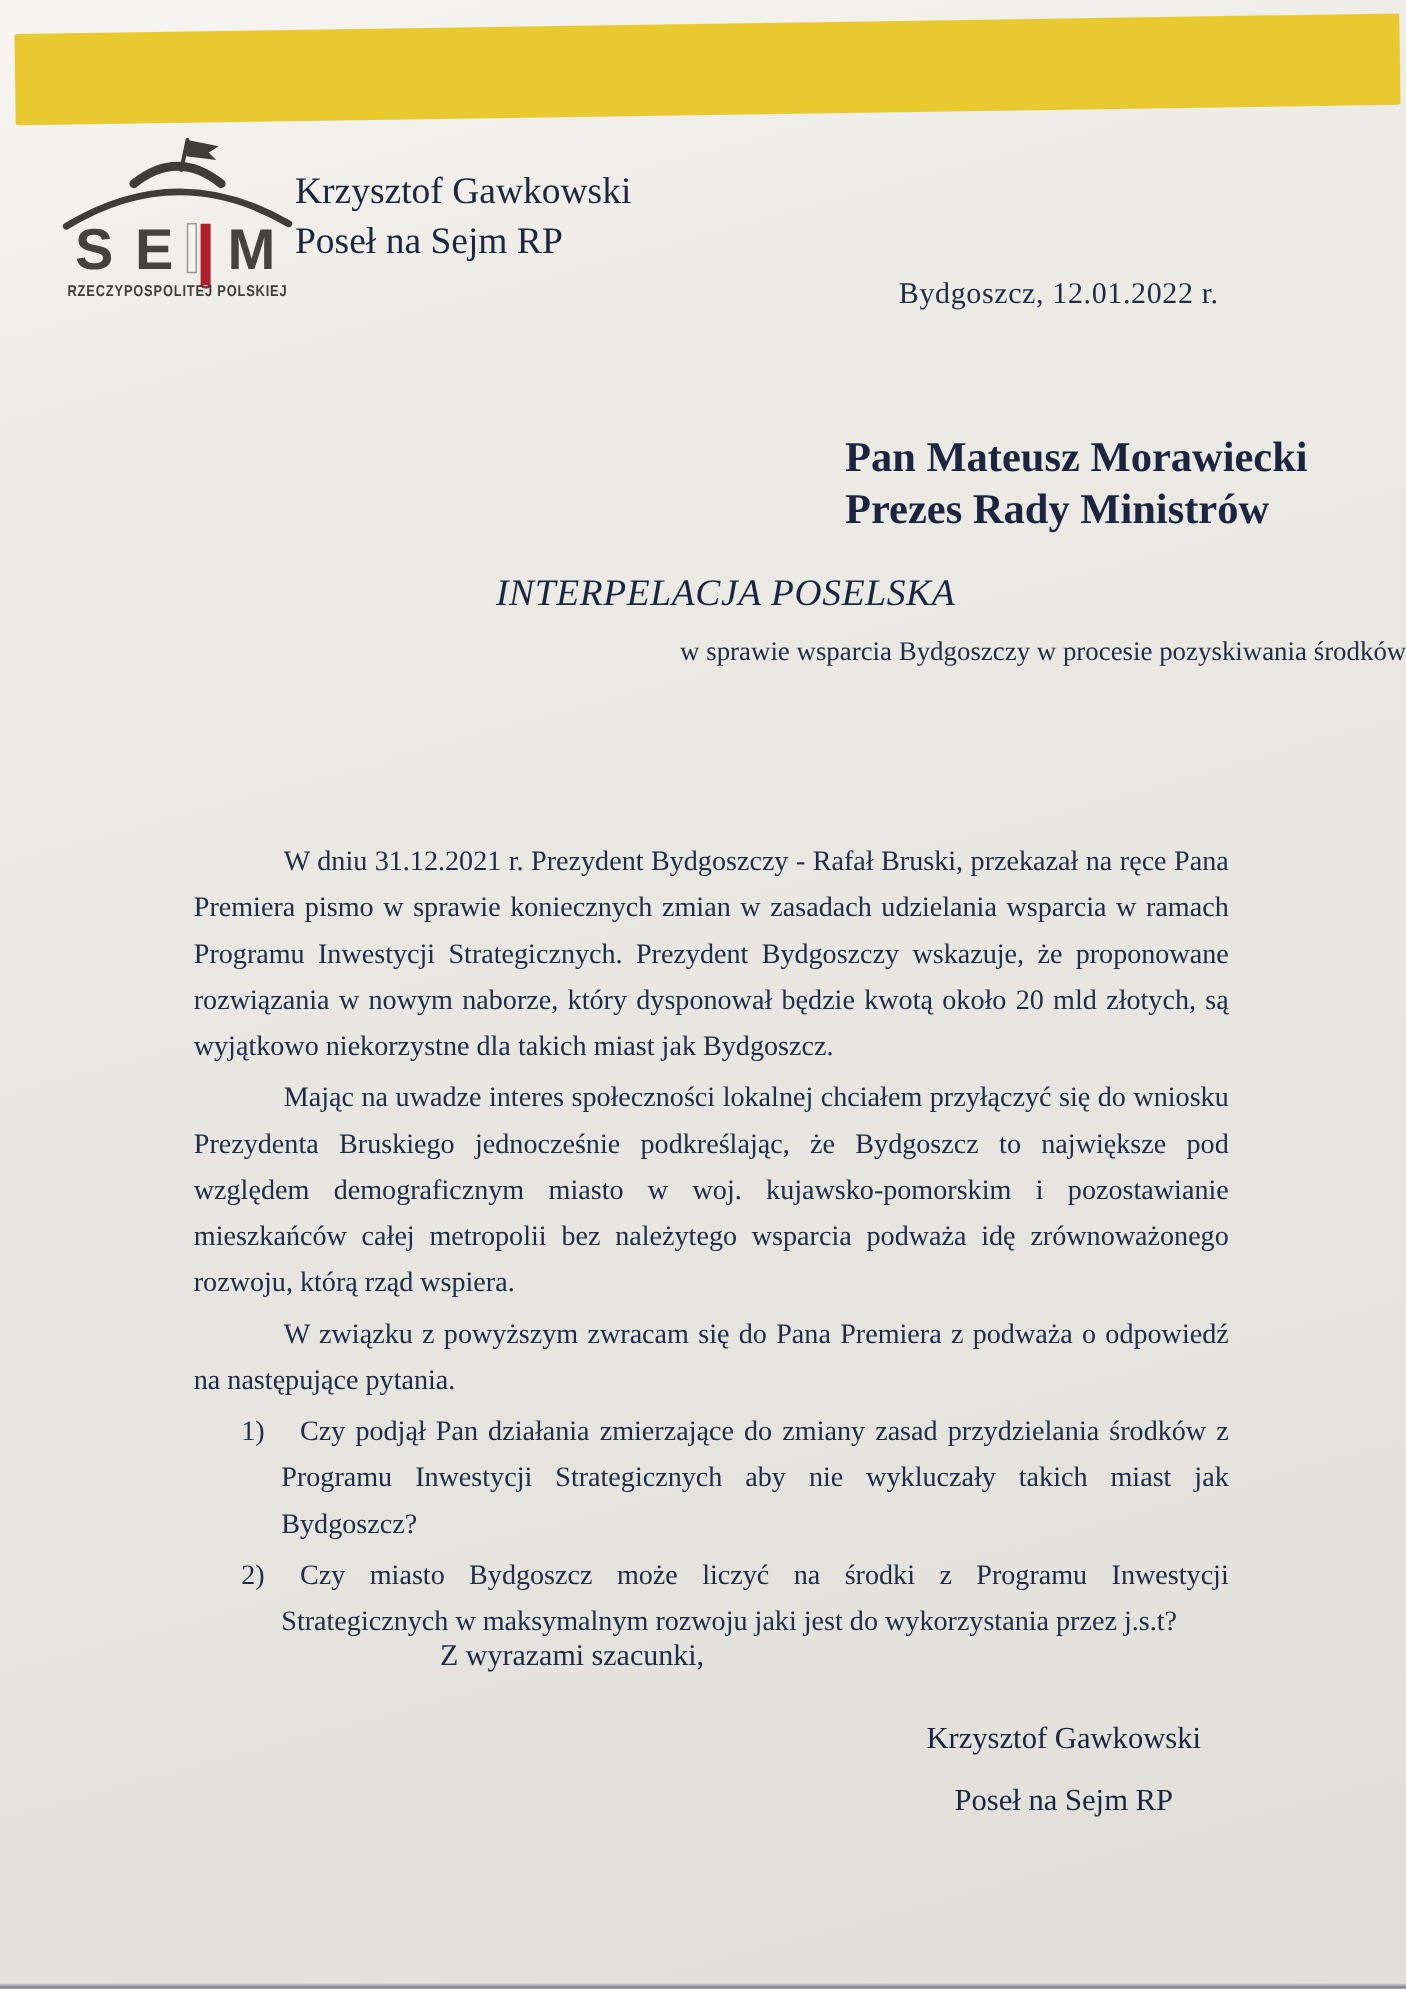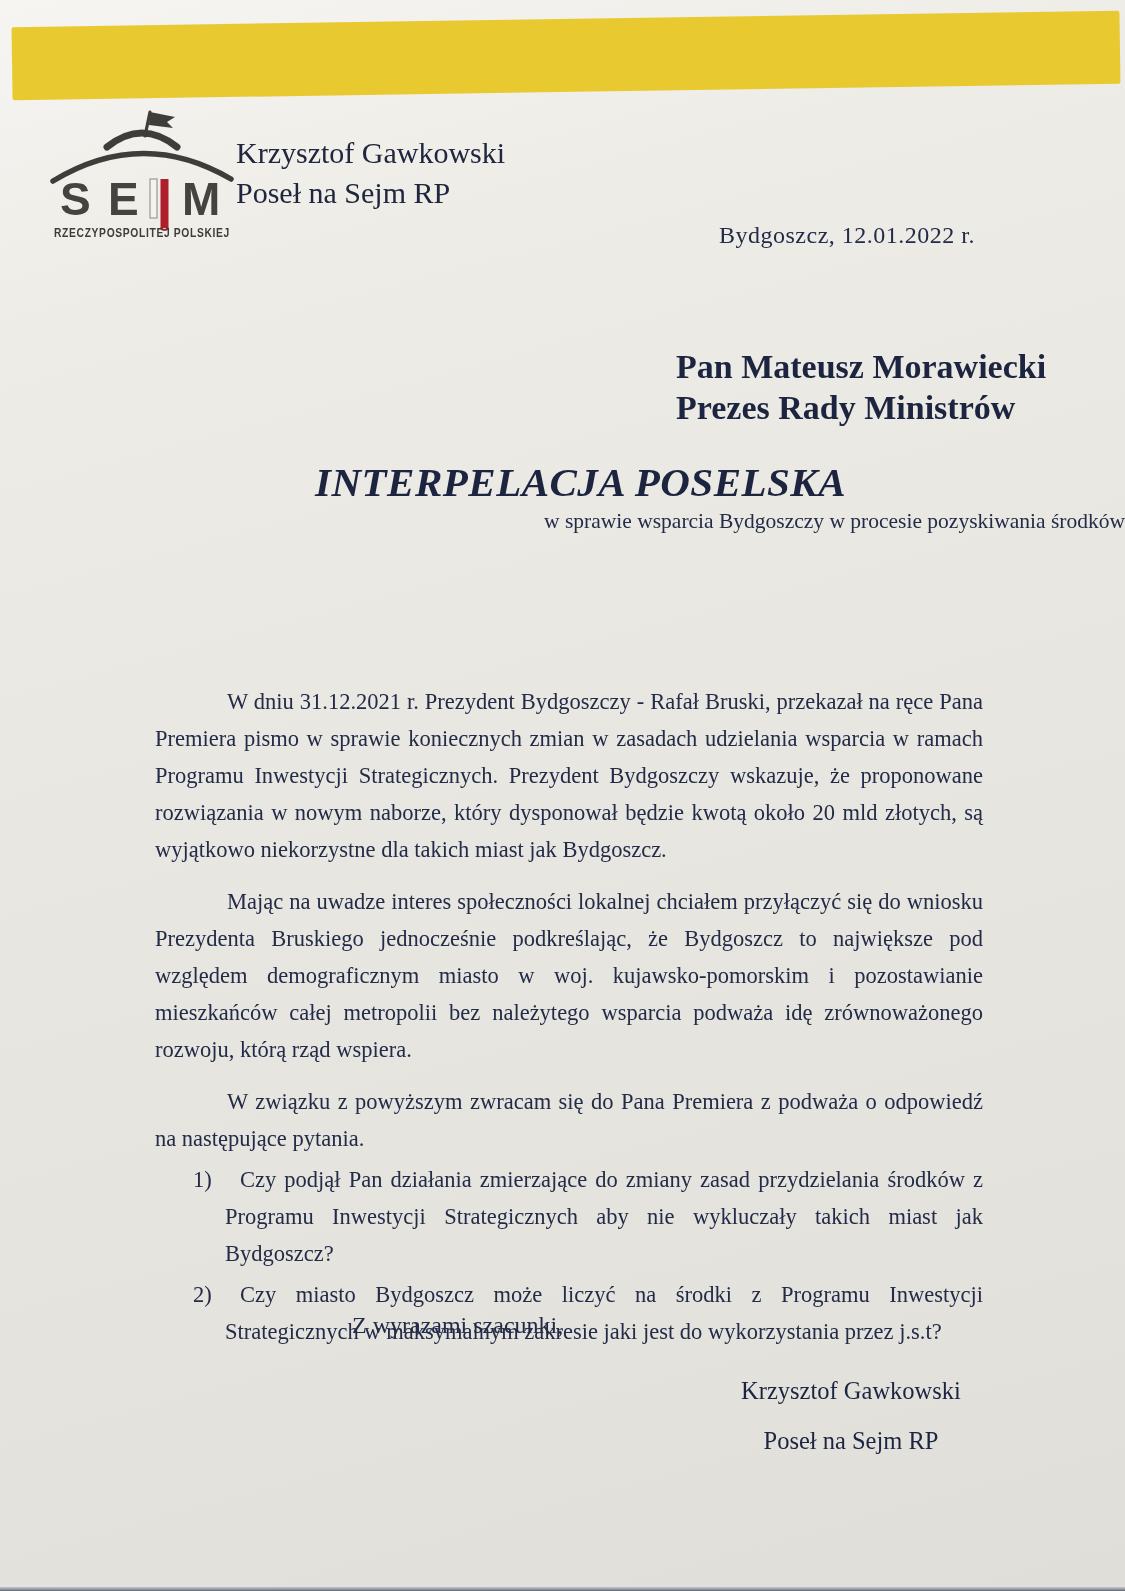--- a/index.html
+++ b/index.html
@@ -18,29 +18,29 @@
     transform:rotate(-0.85deg);
     transform-origin:center;
     border-radius:2px;
   }
   .logo{position:absolute;left:46px;top:106px;width:192px;height:134px;}
   .author{position:absolute;left:236px;top:133px;font-size:30px;line-height:40px;color:#20263d;}
   .dateline{position:absolute;right:150px;top:222px;font-size:24px;letter-spacing:0.5px;}
   .recipient{position:absolute;left:676px;top:346px;font-size:34px;font-weight:bold;line-height:41px;color:#1c2440;}
   .title{
     position:absolute;left:0;right:0;top:458px;text-align:center;
-    font-size:41px;font-weight:bold;font-style:italic;letter-spacing:0.5px;color:#1c2440;padding-left:36px;
+    font-size:30px;font-weight:normal;font-style:italic;letter-spacing:0.5px;color:#1c2440;padding-left:36px;
   }
   .subtitle{position:absolute;left:0;right:0;top:505px;text-align:right;font-size:21.5px;line-height:33px;}
   .salutation{position:absolute;left:288px;top:616px;font-size:24px;}
   .body-text{
     position:absolute;left:155px;width:828px;top:668px;
     font-size:22.5px;line-height:37px;text-align:justify;
   }
-  .body-text p{margin:15px 0 4px 0;text-indent:72px;}
+  .body-text p{margin:2px 0 4px 0;text-indent:72px;}
   .q{position:relative;padding-left:70px;text-indent:15px;text-align:justify;margin:0 0 4px 0;}
   .q .marker{position:absolute;left:38px;top:0;text-indent:0;}
   .closing{position:absolute;left:352px;top:1312px;font-size:24px;}
   .signature{
     position:absolute;left:735px;top:1366px;width:232px;
     text-align:center;font-size:24.5px;line-height:50px;color:#1c2440;
   }
   .bottom-edge{
     position:absolute;left:0;right:0;bottom:0;height:4px;
     background:linear-gradient(180deg,#c3c7cd 0%,#8f95a0 60%,#5f6470 100%);
@@ -95,21 +95,21 @@
   <div class="body-text">
     <p>W dniu 31.12.2021 r. Prezydent Bydgoszczy - Rafał Bruski, przekazał na ręce Pana Premiera pismo w sprawie koniecznych zmian w zasadach udzielania wsparcia w ramach Programu Inwestycji Strategicznych. Prezydent Bydgoszczy wskazuje, że proponowane rozwiązania w nowym naborze, który dysponował będzie kwotą około 20 mld złotych, są wyjątkowo niekorzystne dla takich miast jak Bydgoszcz.</p>
     <p>Mając na uwadze interes społeczności lokalnej chciałem przyłączyć się do wniosku Prezydenta Bruskiego jednocześnie podkreślając, że Bydgoszcz to największe pod względem demograficznym miasto w woj. kujawsko-pomorskim i pozostawianie mieszkańców całej metropolii bez należytego wsparcia podważa idę zrównoważonego rozwoju, którą rząd wspiera.</p>
     <p>W związku z powyższym zwracam się do Pana Premiera z podważa o odpowiedź na następujące pytania.</p>
     <div class="q">
       <span class="marker">1)</span>
       <span>Czy podjął Pan działania zmierzające do zmiany zasad przydzielania środków z Programu Inwestycji Strategicznych aby nie wykluczały takich miast jak Bydgoszcz?</span>
     </div>
     <div class="q">
       <span class="marker">2)</span>
-      <span>Czy miasto Bydgoszcz może liczyć na środki z Programu Inwestycji Strategicznych w maksymalnym zakresie jaki jest do wykorzystania przez j.s.t?</span>
+      <span>Czy miasto Bydgoszcz może liczyć na środki z Programu Inwestycji Strategicznych w maksymalnym rozwoju jaki jest do wykorzystania przez j.s.t?</span>
     </div>
   </div>
 
   <div class="closing">Z wyrazami szacunki,</div>
 
   <div class="signature">
     <div>Krzysztof Gawkowski</div>
     <div>Poseł na Sejm RP</div>
   </div>
 

